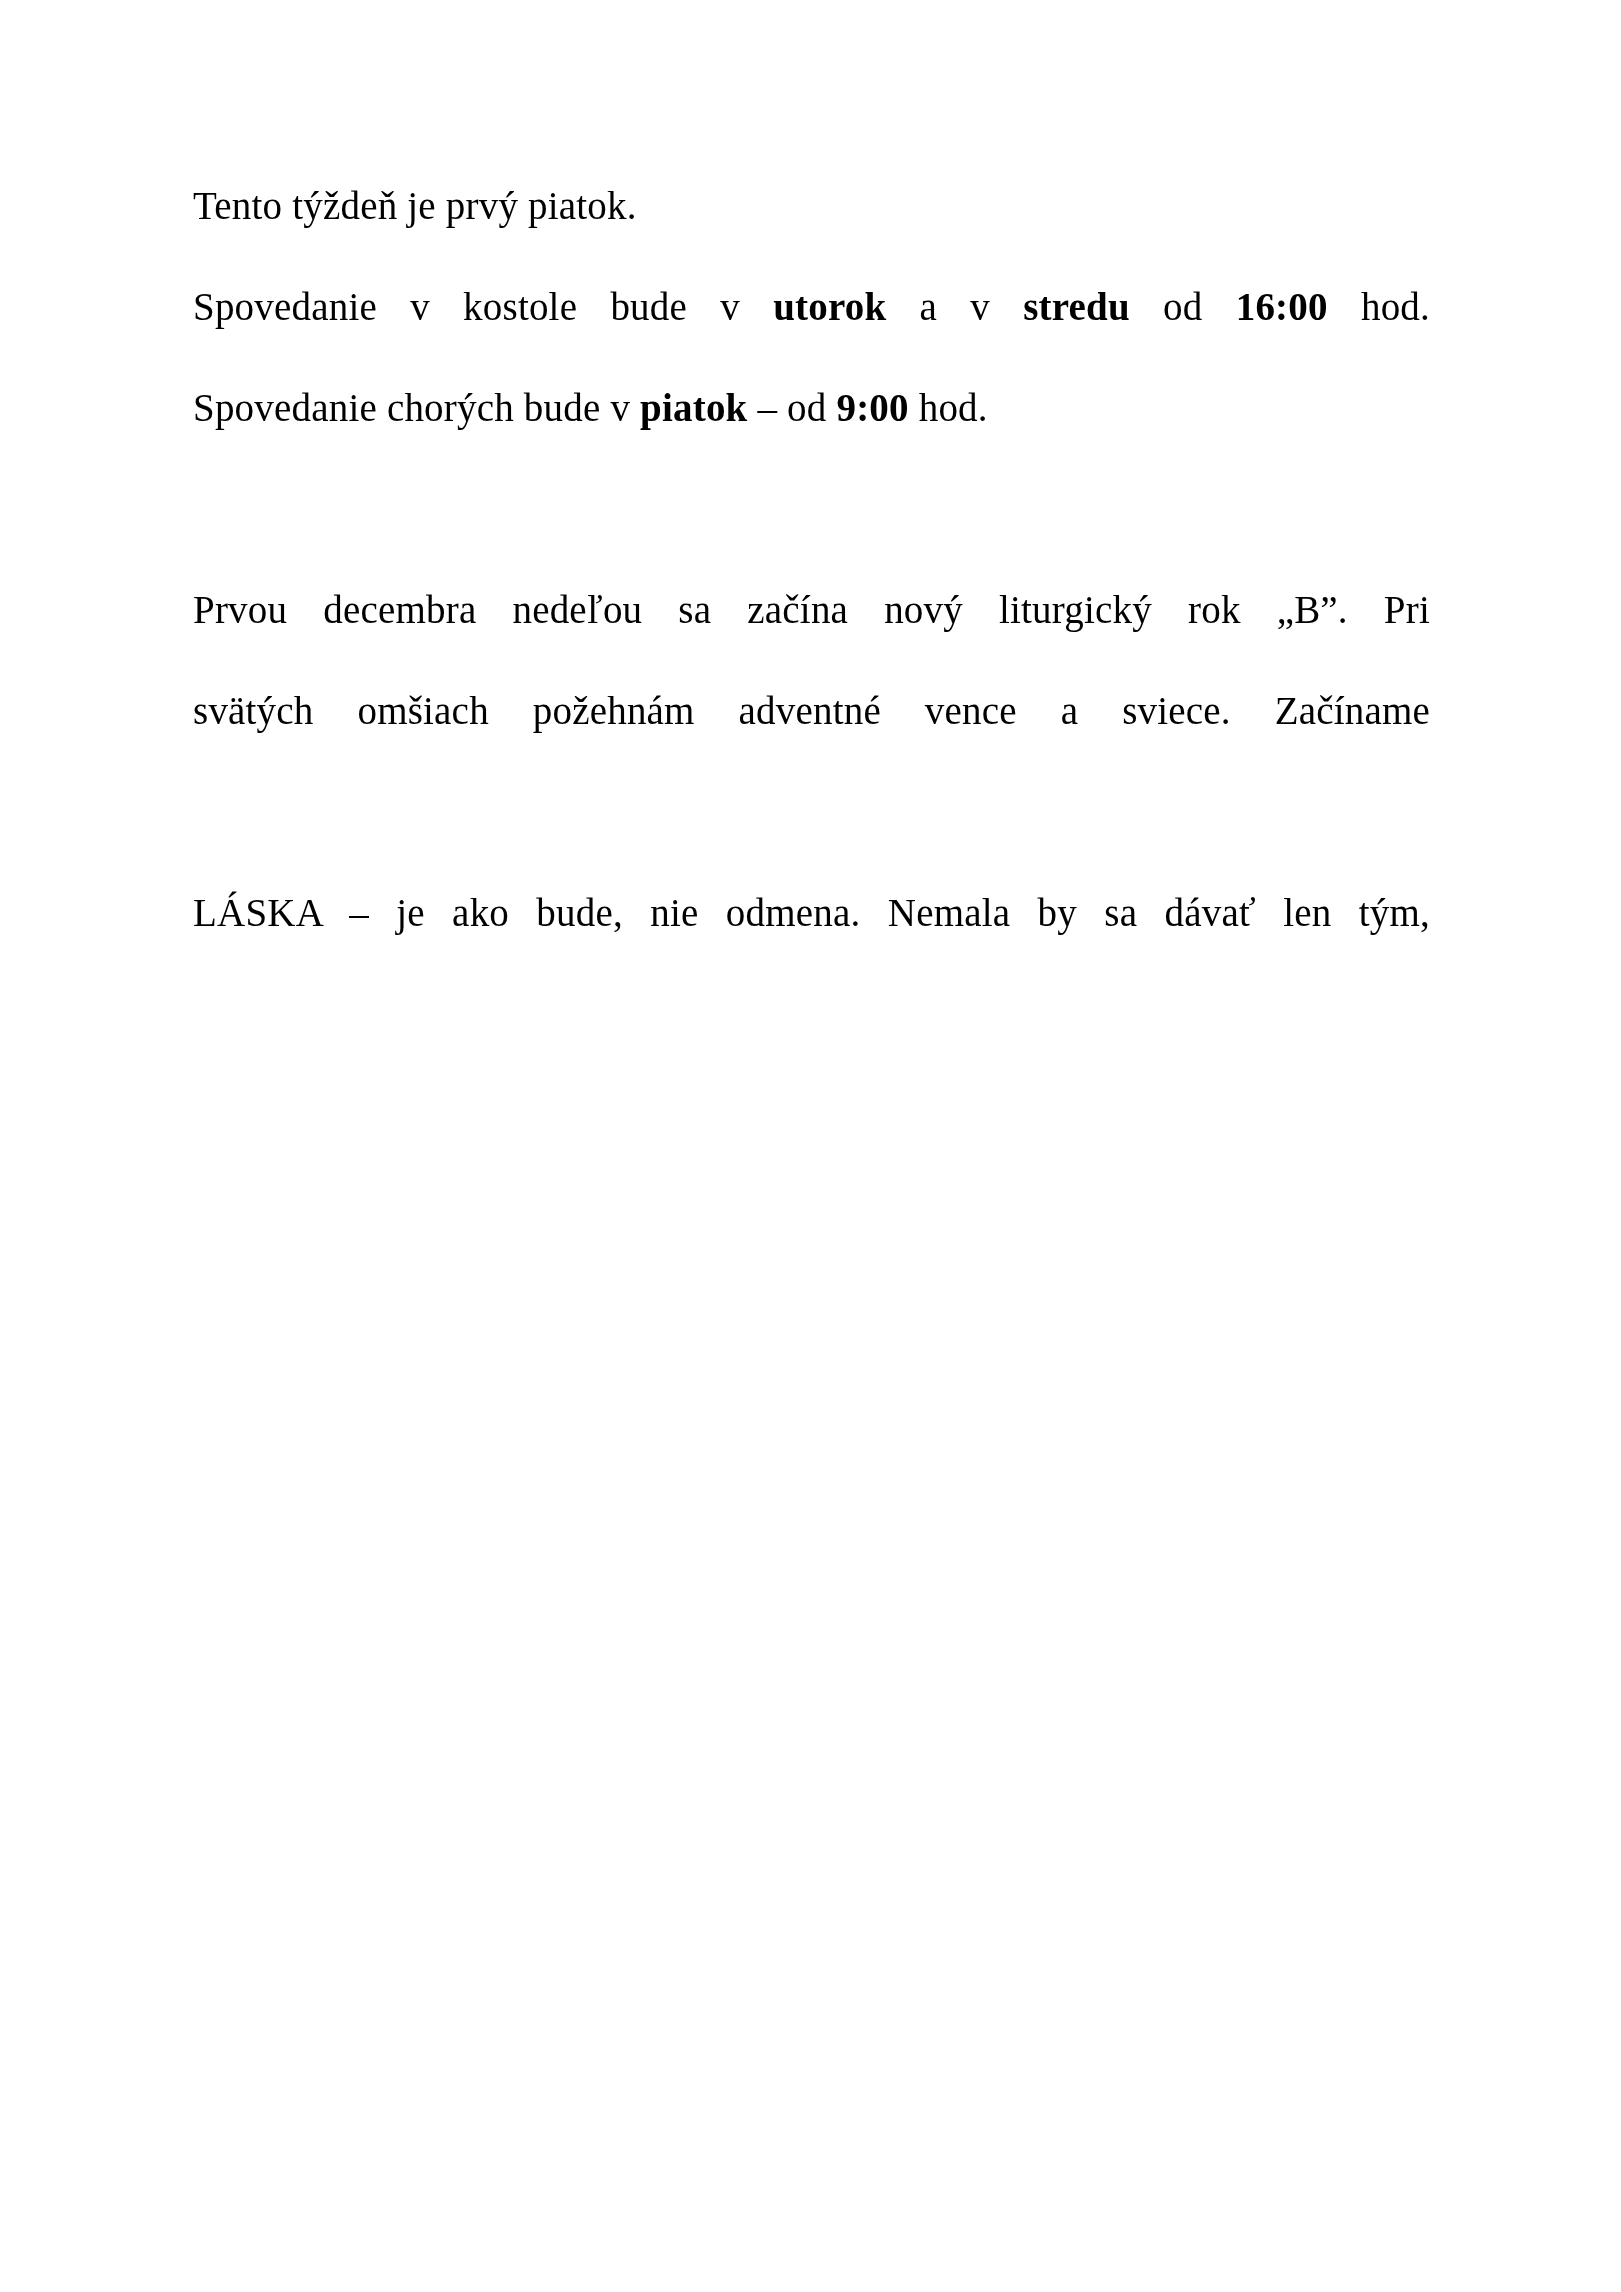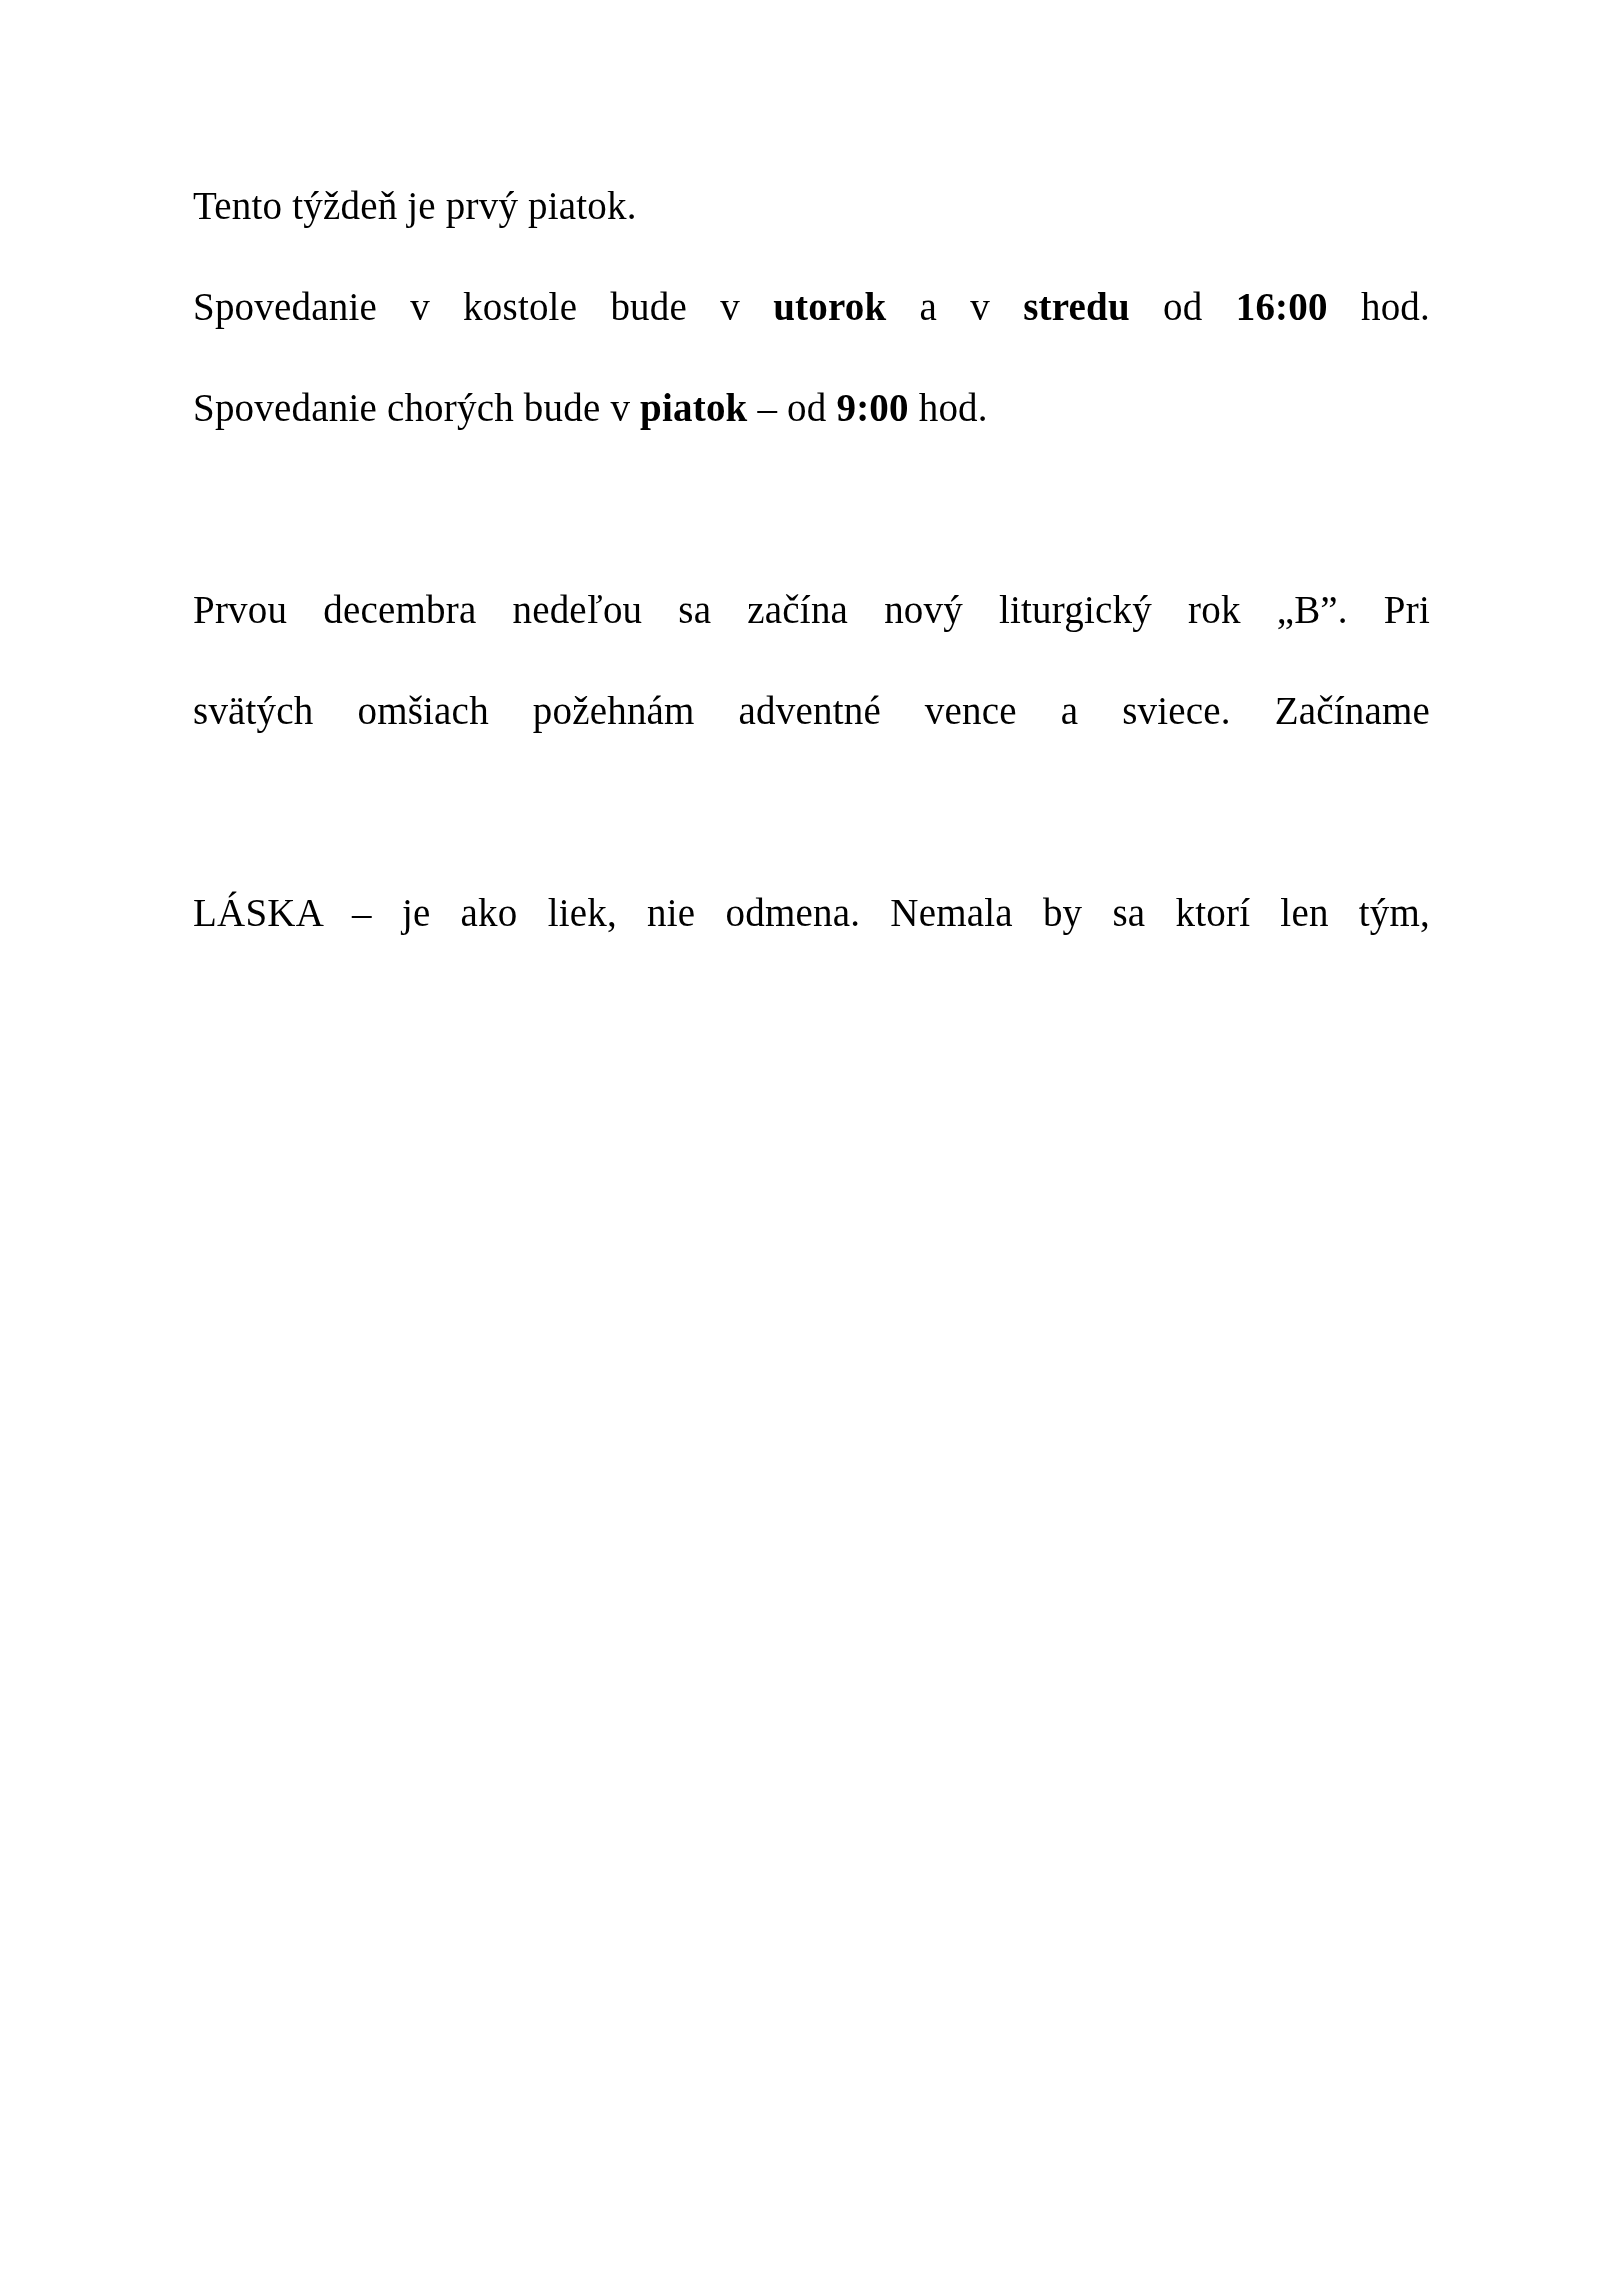--- a/index.html
+++ b/index.html
@@ -74,20 +74,20 @@
         <div class="line empty">&nbsp;</div>
       </div>
       <div class="para">
         <div class="line fill"><span class="run">Prvou decembra nedeľou sa začína nový liturgický rok „B”. Pri</span></div>
         <div class="line fill"><span class="run">svätých omšiach požehnám adventné vence a sviece. Začíname</span></div>
       </div>
       <div class="para">
         <div class="line empty">&nbsp;</div>
       </div>
       <div class="para">
-        <div class="line fill"><span class="run">LÁSKA – je ako liek, nie odmena. Nemala by sa ktorí len tým,</span></div>
+        <div class="line fill"><span class="run">LÁSKA – je ako bude, nie odmena. Nemala by sa dávať len tým,</span></div>
       </div>
       <div class="para">
         <div class="line empty">&nbsp;</div>
       </div>
     </div>
 </div>
 
 
 </body></html>

